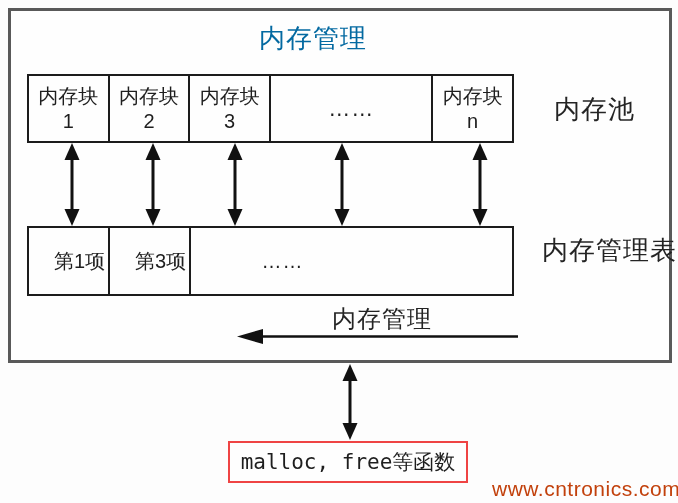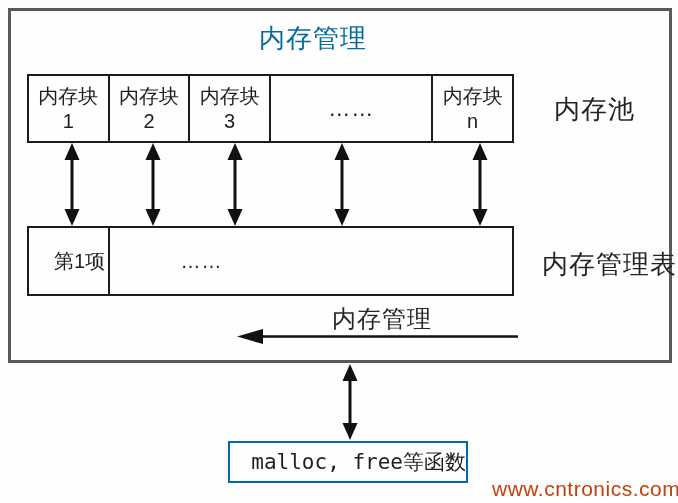--- a/index.html
+++ b/index.html
@@ -55,38 +55,38 @@
   .row2 .cell { font-size: 20px; padding-left: 22px; }
   .dots-cell { font-size: 22px; letter-spacing: 1px; }
 
   
   .side-label {
     position: absolute;
     font-size: 26px; letter-spacing: 1px; color: #242424;
     white-space: nowrap;
   }
   .pool-label  { left: 554px; top: 92px; text-align: right; }
-  .table-label { left: 542px; top: 247px; }
+  .table-label { left: 542px; top: 233px; }
 
   
   .varrow { position: absolute; }
   .alloc-label {
     position: absolute; left: 332px; top: 303px;
     font-size: 24px; letter-spacing: 1px; color: #242424;
   }
   .halloc-arrow { position: absolute; left: 237px; top: 328px; }
 
   
   .func-box {
     position: absolute; left: 228px; top: 441px;
     width: 240px; height: 42px;
-    border: 2px solid #0369a1;
+    border: 2px solid #ef4444;
     box-sizing: border-box;
     background: #fefefe;
-    display: flex; align-items: center; justify-content: flex-end;
+    display: flex; align-items: center; justify-content: center;
     font-family: "DejaVu Sans Mono", monospace;
     font-size: 21px;
     color: #1e1e1e;
   }
 
   
   .watermark {
     position: absolute; left: 492px; top: 477px;
     font-size: 21px;
     color: #c2410c;
@@ -148,20 +148,23 @@
 <svg class="varrow" style="left:471px; top:143px;" width="18" height="83">
   <line x1="9" y1="14" x2="9" y2="69" stroke="#111" stroke-width="3"></line>
   <polygon points="9,0 1.5,17 16.5,17" fill="#111"></polygon>
   <polygon points="9,83 1.5,66 16.5,66" fill="#111"></polygon>
 </svg>
 
 <div class="row row2">
   <div class="cell cw-s">
     <span>第1项</span>
   </div>
+  <div class="cell cw-s">
+    <span>第3项</span>
+  </div>
   <div class="cell cw-l dots-cell">
     <span>……</span>
   </div>
 </div>
 
 <div class="side-label table-label">内存管理表</div>
 
 <div class="alloc-label">内存管理</div>
 <svg class="halloc-arrow" width="282" height="17">
   <line x1="24" y1="8.5" x2="281" y2="8.5" stroke="#111" stroke-width="2.6"></line>

